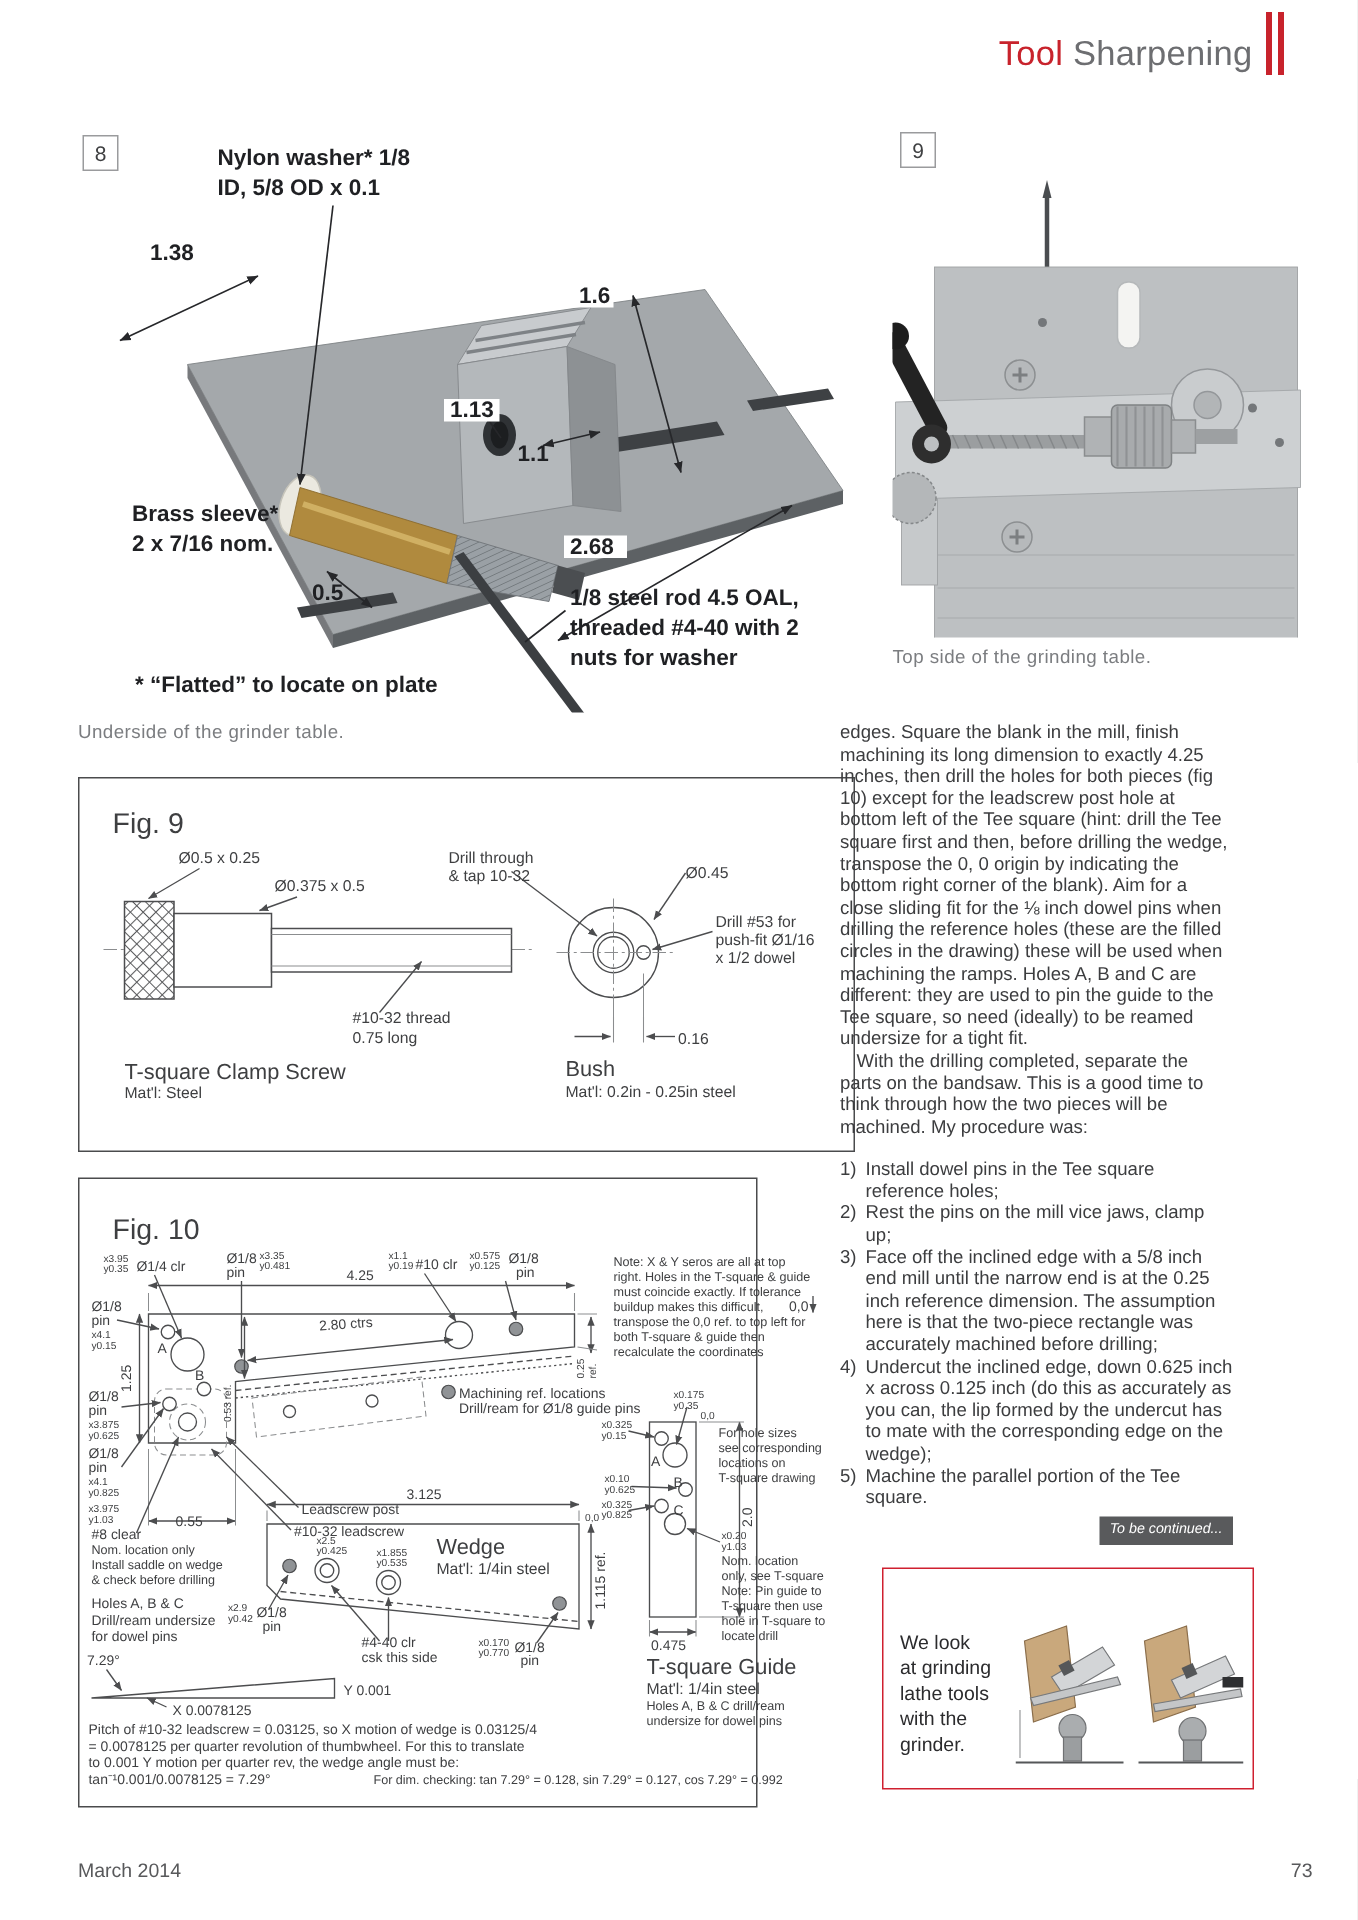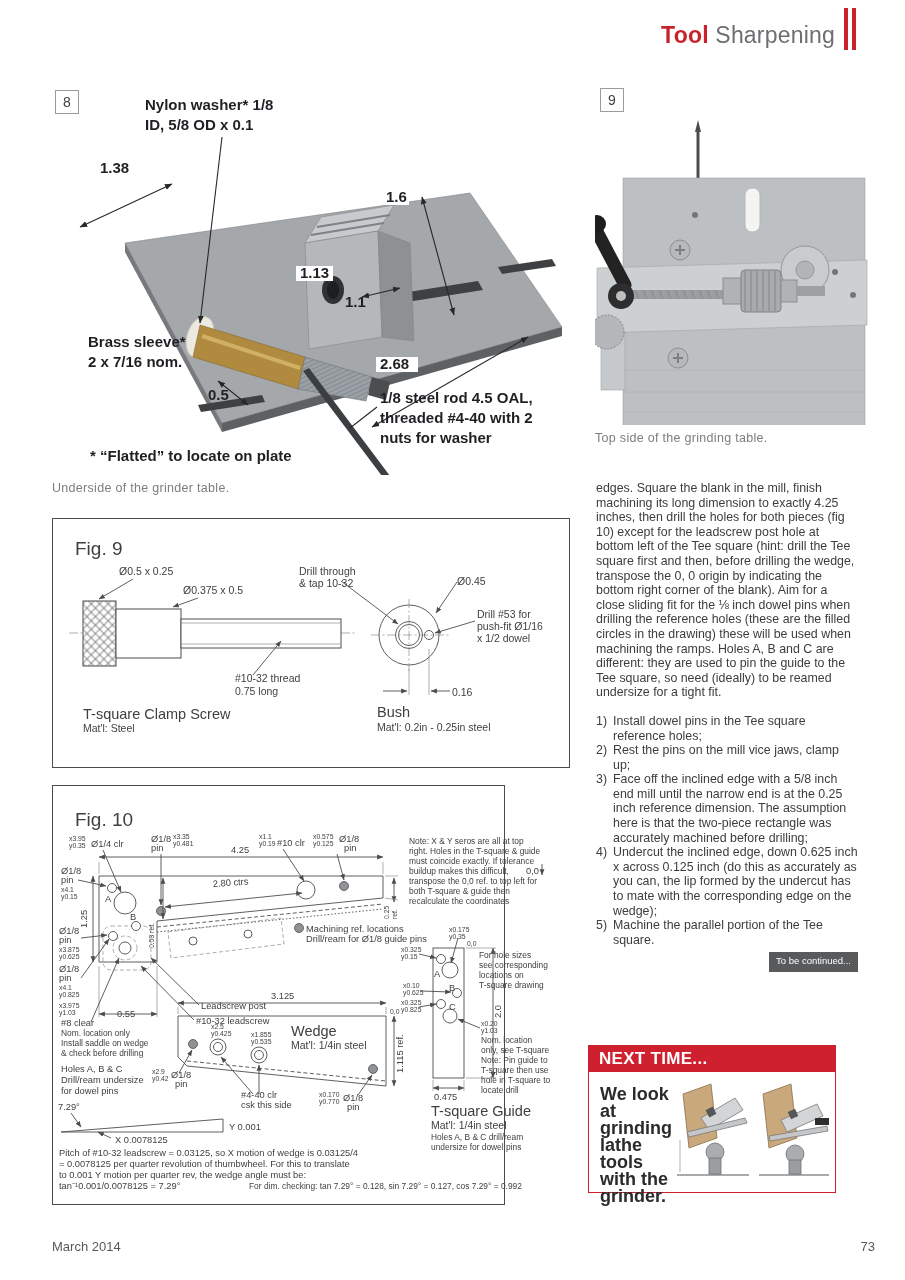--- a/index.html
+++ b/index.html
@@ -1,21 +1,21 @@
 <!DOCTYPE html>
 <html><head>
 <meta charset="utf-8">
 <style>
   html,body{margin:0;padding:0;background:#e8e8e8}
   .page{position:relative;width:905px;height:1280px;background:#fff;margin:0 auto;
         font-family:"Liberation Sans",sans-serif;overflow:hidden;color:#3e3f41}
   .abs{position:absolute}
   
   .hdr{position:absolute;top:22px;right:70px;font-size:23px;letter-spacing:.2px;white-space:nowrap}
-  .hdr .red{color:#c8232c;font-weight:bold}
+  .hdr .red{color:#c8232c;font-weight:normal}
   .hdr .gray{color:#6d6e71}
   .bar{position:absolute;width:4px;height:42px;background:#c8232c;top:8px}
   
   .badge{position:absolute;width:22px;height:22px;border:1.2px solid #9a9b9d;background:#fff;
          font-size:14px;color:#3f4042;display:flex;align-items:center;justify-content:center}
   .cap{position:absolute;font-size:12.5px;color:#7b7d80;letter-spacing:.3px}
   
   .figbox{position:absolute;border:1.5px solid #4a4b4d;background:#fff}
   svg text{fill:#3e3f41;font-family:"Liberation Sans",sans-serif;font-size:9.3px}
   svg .tiny{font-size:6.8px}
@@ -27,37 +27,37 @@
   #fig9svg .lbl{font-size:10.5px}
   .ln{stroke:#4c4d4f;stroke-width:.9;fill:none}
   .dash{stroke-dasharray:4 2.5}
   .dot{stroke-dasharray:1.5 2}
   .dd{stroke-dasharray:9 2.5 2 2.5}
   .thin{stroke:#8b8d8f;stroke-width:.7;fill:none}
   .pin{fill:#909396;stroke:#4c4d4f;stroke-width:.8}
   .hole{fill:#fff;stroke:#4c4d4f;stroke-width:.9}
   .pdim{stroke:#26272a;stroke-width:1.1;fill:none}
   
-  .article{position:absolute;left:596px;top:481px;width:262px;font-size:12.4px;
+  .article{position:absolute;left:560px;top:481px;width:262px;font-size:12.4px;
            line-height:14.6px;color:#3c3d3f}
   .article p{margin:0}
   .article .p2{text-indent:11px;margin-top:0}
   .article .list{margin-top:14px}
   .li{display:flex;margin:0}
   .li .num{width:17px;flex:none}
   .li .txt{flex:1}
   .tbc{display:block;float:right;margin-top:5px;background:#595a5c;color:#fff;
-       font-size:9.5px;padding:2px 7px 3px}
+       font-size:9.5px;font-style:italic;padding:2px 7px 3px}
   
   .nt{position:absolute;left:588px;top:1045px;width:248px;height:148px;
       border:1.5px solid #cf2030;background:#fff;box-sizing:border-box}
   .nt-hd{background:#cf2030;color:#fff;height:26px;display:flex;align-items:center;
          padding-left:10px;font-weight:bold;font-size:17px;letter-spacing:.3px;
          transform-origin:left;font-stretch:condensed}
-  .nt-body{position:absolute;left:11px;top:40px;width:72px;font-size:18px;font-weight:bold;
+  .nt-body{position:absolute;left:11px;top:40px;width:72px;font-size:13px;font-weight:normal;
            color:#2b2b2d;line-height:17px;white-space:pre-line}
   .footer{position:absolute;bottom:26px;font-size:13px;color:#58595b}
 </style>
 </head>
 <body>
 
 <div class="page">
 
   <div class="hdr">
     <span class="red">Tool</span><span class="gray"> Sharpening</span>
@@ -404,20 +404,21 @@
         <text x="6" y="370" class="lbl">Pitch of #10-32 leadscrew = 0.03125, so X motion of wedge is 0.03125/4</text>
         <text x="6" y="381" class="lbl">= 0.0078125 per quarter revolution of thumbwheel. For this to translate</text>
         <text x="6" y="392" class="lbl">to 0.001 Y motion per quarter rev, the wedge angle must be:</text>
         <text x="6" y="403" class="lbl">tan⁻¹0.001/0.0078125 = 7.29°</text>
         <text x="196" y="403" class="note">For dim. checking: tan 7.29° = 0.128, sin 7.29° = 0.127, cos 7.29° = 0.992</text>
       </svg>
   </div>
 
   <div class="article">
     <p>edges. Square the blank in the mill, finish machining its long dimension to exactly 4.25 inches, then drill the holes for both pieces (fig 10) except for the leadscrew post hole at bottom left of the Tee square (hint: drill the Tee square first and then, before drilling the wedge, transpose the 0, 0 origin by indicating the bottom right corner of the blank). Aim for a close sliding fit for the ⅛ inch dowel pins when drilling the reference holes (these are the filled circles in the drawing) these will be used when machining the ramps. Holes A, B and C are different: they are used to pin the guide to the Tee square, so need (ideally) to be reamed undersize for a tight fit.</p>
+    <p class="p2">With the drilling completed, separate the parts on the bandsaw. This is a good time to think through how the two pieces will be machined. My procedure was:</p>
     <div class="list">
       <div class="li">
           <span class="num">1)</span>
           <span class="txt">Install dowel pins in the Tee square reference holes;</span>
         </div>
       <div class="li">
           <span class="num">2)</span>
           <span class="txt">Rest the pins on the mill vice jaws, clamp up;</span>
         </div>
       <div class="li">
@@ -430,21 +431,20 @@
         </div>
       <div class="li">
           <span class="num">5)</span>
           <span class="txt">Machine the parallel portion of the Tee square.</span>
         </div>
     </div>
     <span class="tbc">To be continued...</span>
   </div>
 
   <div class="nt">
-    <div class="nt-hd">NEXT TIME...</div>
     <div class="nt-body">We look
 at grinding
 lathe tools
 with the
 grinder.</div>
     <svg class="abs" style="left:88px;top:34px" width="152" height="106" viewBox="0 0 152 106">
       <g>
         <polygon points="6,14 34,4 40,58 12,68" fill="#c9a87c" stroke="#8a6d4a" stroke-width=".8"></polygon>
         <polygon points="24,38 58,18 66,30 32,50" fill="#d3d5d7" stroke="#77797b" stroke-width=".8"></polygon>
         <rect x="30" y="28" width="8" height="8" fill="#555759" transform="rotate(-28 34 32)"></rect>

